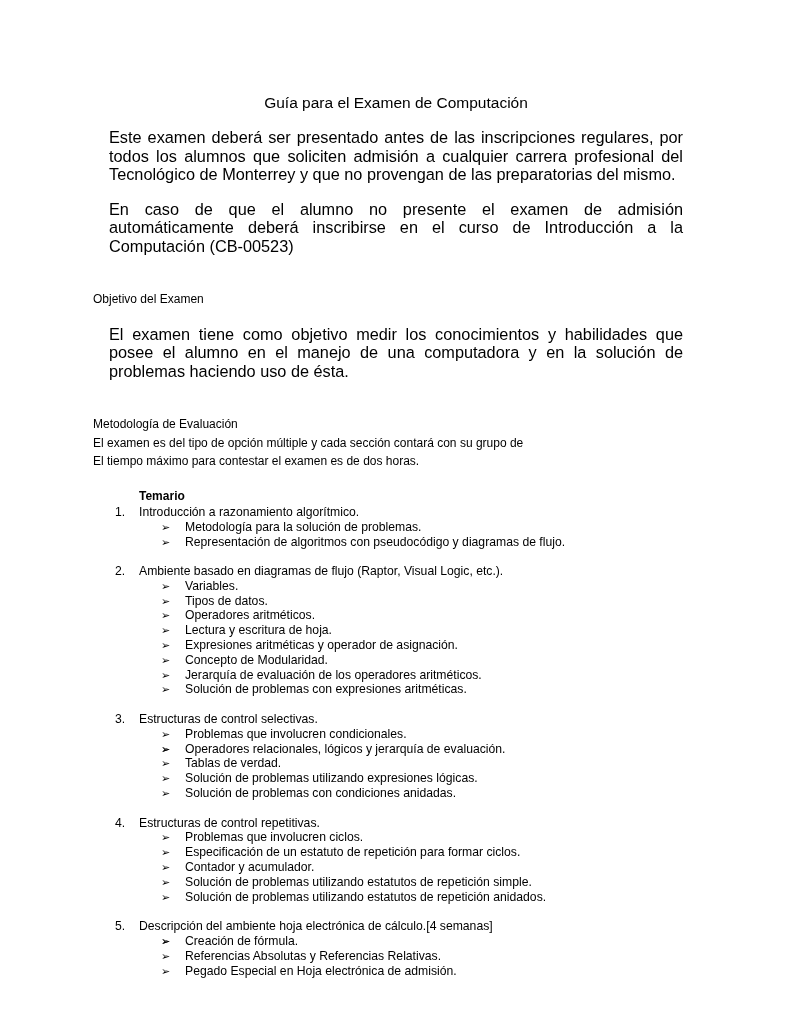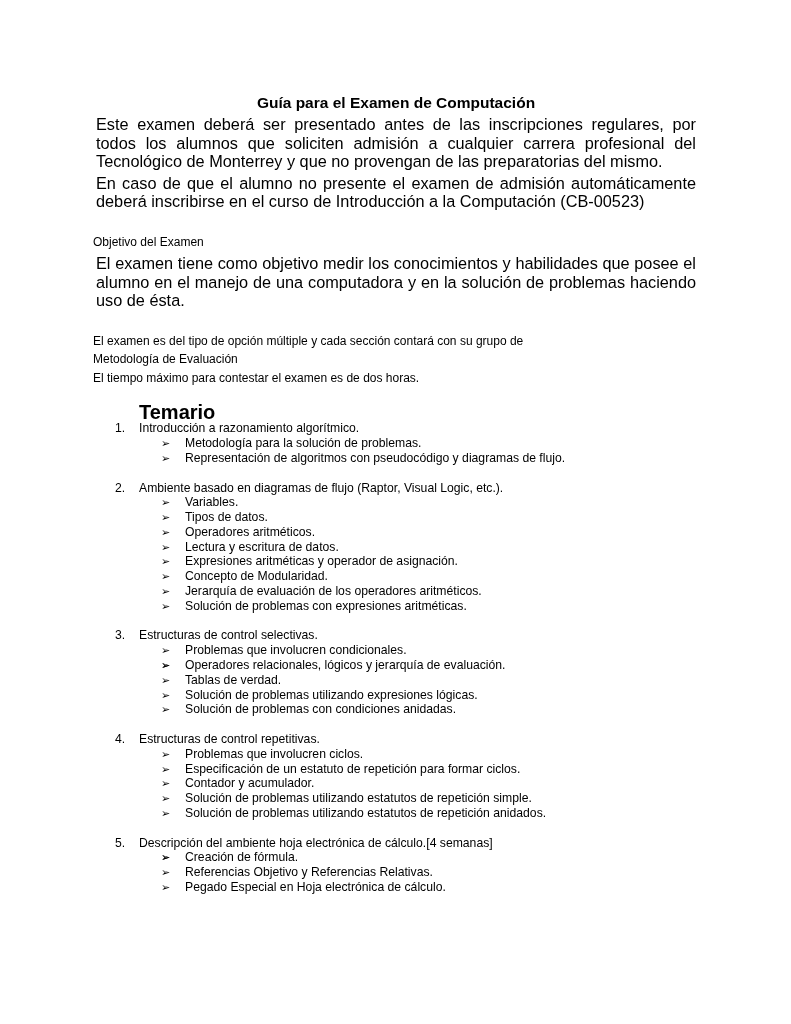--- a/index.html
+++ b/index.html
@@ -16,45 +16,45 @@
       color: #000000;
     }
     .page {
       position: absolute;
       left: 93px;
       top: 94px;
       width: 606px;
     }
     .title {
       text-align: center;
-      font-weight: bold;
+      font-weight: normal;
       font-size: 15.5px;
       line-height: 18px;
       margin: 0;
     }
     .para {
       font-size: 16.3px;
       line-height: 18.6px;
       text-align: justify;
-      margin: 3px;
+      margin: 16px;
     }
     .para.last-left {
       text-align-last: left;
     }
     .blank {
       height: 18.6px;
     }
     .heading {
       font-size: 12px;
       line-height: 18.6px;
       margin: 0;
     }
     .temario-title {
       font-weight: bold;
-      font-size: 20px;
+      font-size: 12px;
       line-height: 18px;
       margin: 16px 0 0 46px;
     }
     .topics {
       list-style: none;
       margin: 0;
       padding: 0;
       font-size: 12.2px;
       line-height: 14.8px;
     }
@@ -96,41 +96,41 @@
   <p class="para last-left">Este examen deberá ser presentado antes de las inscripciones regulares, por todos los alumnos que soliciten admisión a cualquier carrera profesional del Tecnológico de Monterrey y que no provengan de las preparatorias del mismo.</p>
   <p class="para last-left">En caso de que el alumno no presente el examen de admisión automáticamente deberá inscribirse en el curso de Introducción a la Computación (CB-00523)</p>
 
   <div class="blank"></div>
 
   <p class="heading">Objetivo del Examen</p>
   <p class="para last-left">El examen tiene como objetivo medir los conocimientos y habilidades que posee el alumno en el manejo de una computadora y en la solución de problemas haciendo uso de ésta.</p>
 
   <div class="blank"></div>
 
+  <p class="heading">Metodología de Evaluación</p>
   <p class="heading">El examen es del tipo de opción múltiple y cada sección contará con su grupo de</p>
-  <p class="heading">Metodología de Evaluación</p>
   <p class="heading">El tiempo máximo para contestar el examen es de dos horas.</p>
 
   <p class="temario-title">Temario</p>
 
   <ol class="topics" id="topics">
       <li class="topic">
         <div class="topic-head"><span class="topic-num">1.</span><span>Introducción a razonamiento algorítmico.</span></div>
         <ul class="subs">
           <li class="sub"><span class="arrow">➢</span><span>Metodología para la solución de problemas.</span></li>
           <li class="sub"><span class="arrow">➢</span><span>Representación de algoritmos con pseudocódigo y diagramas de flujo.</span></li>
         </ul>
       </li>
       <li class="topic">
         <div class="topic-head"><span class="topic-num">2.</span><span>Ambiente basado en diagramas de flujo (Raptor, Visual Logic, etc.).</span></div>
         <ul class="subs">
           <li class="sub"><span class="arrow">➢</span><span>Variables.</span></li>
           <li class="sub"><span class="arrow">➢</span><span>Tipos de datos.</span></li>
           <li class="sub"><span class="arrow">➢</span><span>Operadores aritméticos.</span></li>
-          <li class="sub"><span class="arrow">➢</span><span>Lectura y escritura de datos.</span></li>
+          <li class="sub"><span class="arrow">➢</span><span>Lectura y escritura de hoja.</span></li>
           <li class="sub"><span class="arrow">➢</span><span>Expresiones aritméticas y operador de asignación.</span></li>
           <li class="sub"><span class="arrow">➢</span><span>Concepto de Modularidad.</span></li>
           <li class="sub"><span class="arrow">➢</span><span>Jerarquía de evaluación de los operadores aritméticos.</span></li>
           <li class="sub"><span class="arrow">➢</span><span>Solución de problemas con expresiones aritméticas.</span></li>
         </ul>
       </li>
       <li class="topic">
         <div class="topic-head"><span class="topic-num">3.</span><span>Estructuras de control selectivas.</span></div>
         <ul class="subs">
           <li class="sub"><span class="arrow">➢</span><span>Problemas que involucren condicionales.</span></li>
@@ -149,18 +149,18 @@
           <li class="sub"><span class="arrow">➢</span><span>Contador y acumulador.</span></li>
           <li class="sub"><span class="arrow">➢</span><span>Solución de problemas utilizando estatutos de repetición simple.</span></li>
           <li class="sub"><span class="arrow">➢</span><span>Solución de problemas utilizando estatutos de repetición anidados.</span></li>
         </ul>
       </li>
       <li class="topic">
         <div class="topic-head"><span class="topic-num">5.</span><span>Descripción del ambiente hoja electrónica de cálculo.[4 semanas]</span></div>
         <ul class="subs">
           <li class="sub"><span class="arrow">➢</span></li>
           <li class="sub"><span class="arrow">➢</span><span>Creación de fórmula.</span></li>
-          <li class="sub"><span class="arrow">➢</span><span>Referencias Objetivo y Referencias Relativas.</span></li>
-          <li class="sub"><span class="arrow">➢</span><span>Pegado Especial en Hoja electrónica de cálculo.</span></li>
+          <li class="sub"><span class="arrow">➢</span><span>Referencias Absolutas y Referencias Relativas.</span></li>
+          <li class="sub"><span class="arrow">➢</span><span>Pegado Especial en Hoja electrónica de admisión.</span></li>
         </ul>
       </li>
     </ol>
 </div>
 
 </body></html>

